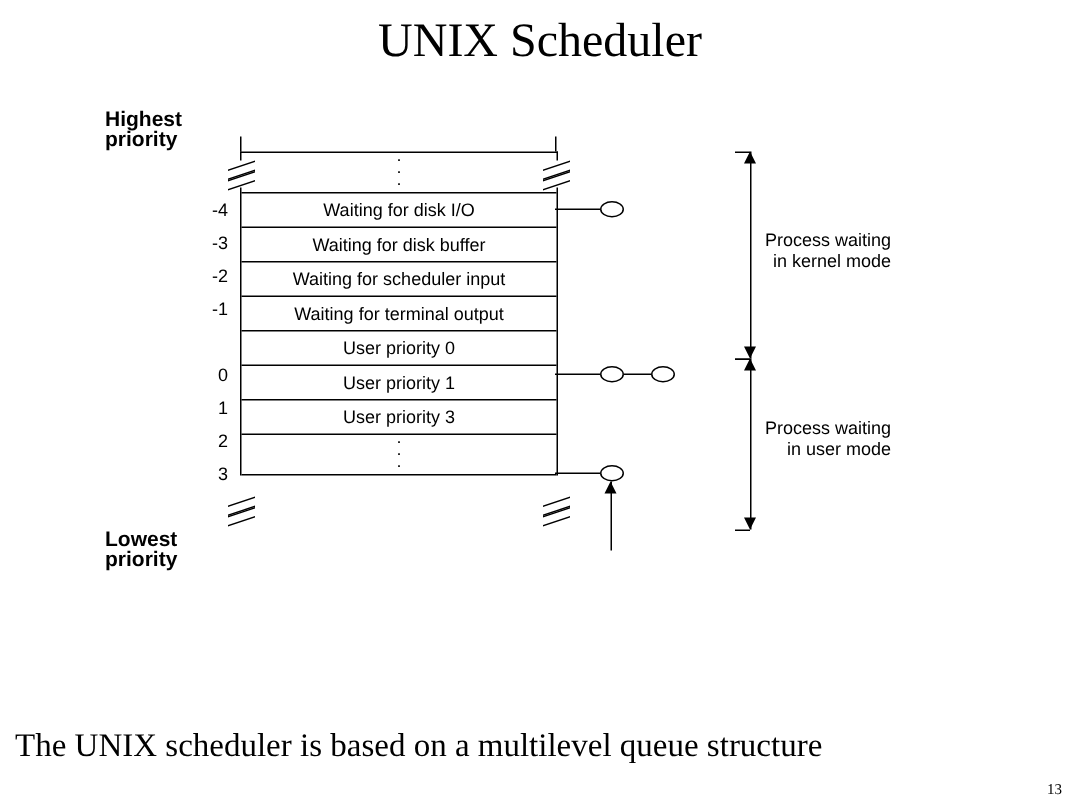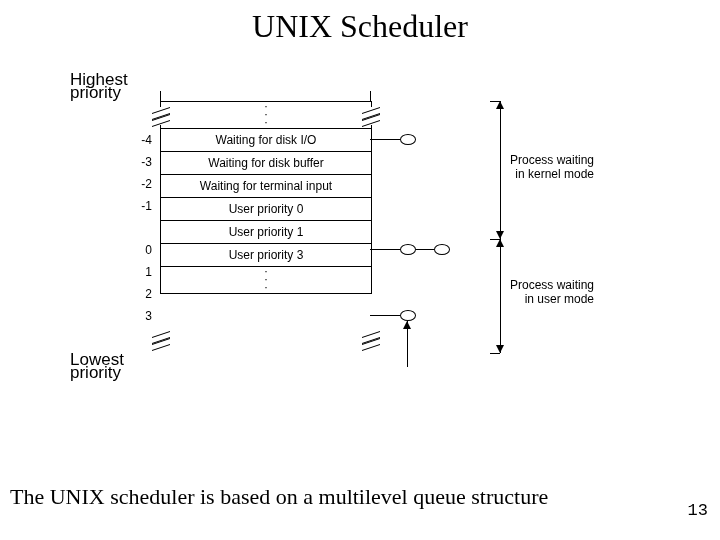--- a/index.html
+++ b/index.html
@@ -44,22 +44,23 @@
     line-height: 8px;
     text-align: center;
   }
   .prio-label {
     position: absolute;
     text-align: right;
     width: 40px;
   }
   .corner-label {
     position: absolute;
-    font-size: 17px;
+    font-size: 14px;
     line-height: 13px;
+    font-weight: bold;
   }
   .queue-line {
     position: absolute;
     height: 1px;
     background: #000;
   }
   .queue-node {
     position: absolute;
     width: 14px;
     height: 9px;
@@ -123,44 +124,45 @@
   }
   .caption {
     position: absolute;
     bottom: 30px;
     left: 10px;
     font-size: 22px;
     font-family: "Times New Roman", serif;
   }
   .pagenum {
     position: absolute;
-    bottom: 20px;
+    bottom: 8px;
     right: 12px;
-    font-size: 17px;
-    font-family: Liberation Mono, monospace;
+    font-size: 10px;
+    font-family: Liberation Serif, serif;
   }
 </style>
 </head>
 <body>
 
 <div class="title">UNIX Scheduler</div>
 
 <div class="diagram">
 
   <div class="corner-label" style="left:20px; top:20px;">Highest<br>priority</div>
   <div class="corner-label" style="left:20px; top:300px;">Lowest<br>priority</div>
 
   <div class="top-tick" style="left:110px; top:38px;"></div>
   <div class="top-tick" style="left:320px; top:38px;"></div>
 
   <div class="table">
     <div class="row dots-row">·<br>·<br>·</div>
     <div class="row">Waiting for disk I/O</div>
     <div class="row">Waiting for disk buffer</div>
-    <div class="row">Waiting for terminal input</div>
+    <div class="row">Waiting for scheduler input</div>
+    <div class="row">Waiting for terminal output</div>
     <div class="row">User priority 0</div>
     <div class="row">User priority 1</div>
     <div class="row">User priority 3</div>
     <div class="row dots-row">·<br>·<br>·</div>
   </div>
 
   <div class="prio-label" style="left:62px; top:80px;">-4</div>
   <div class="prio-label" style="left:62px; top:102px;">-3</div>
   <div class="prio-label" style="left:62px; top:124px;">-2</div>
   <div class="prio-label" style="left:62px; top:146px;">-1</div>

